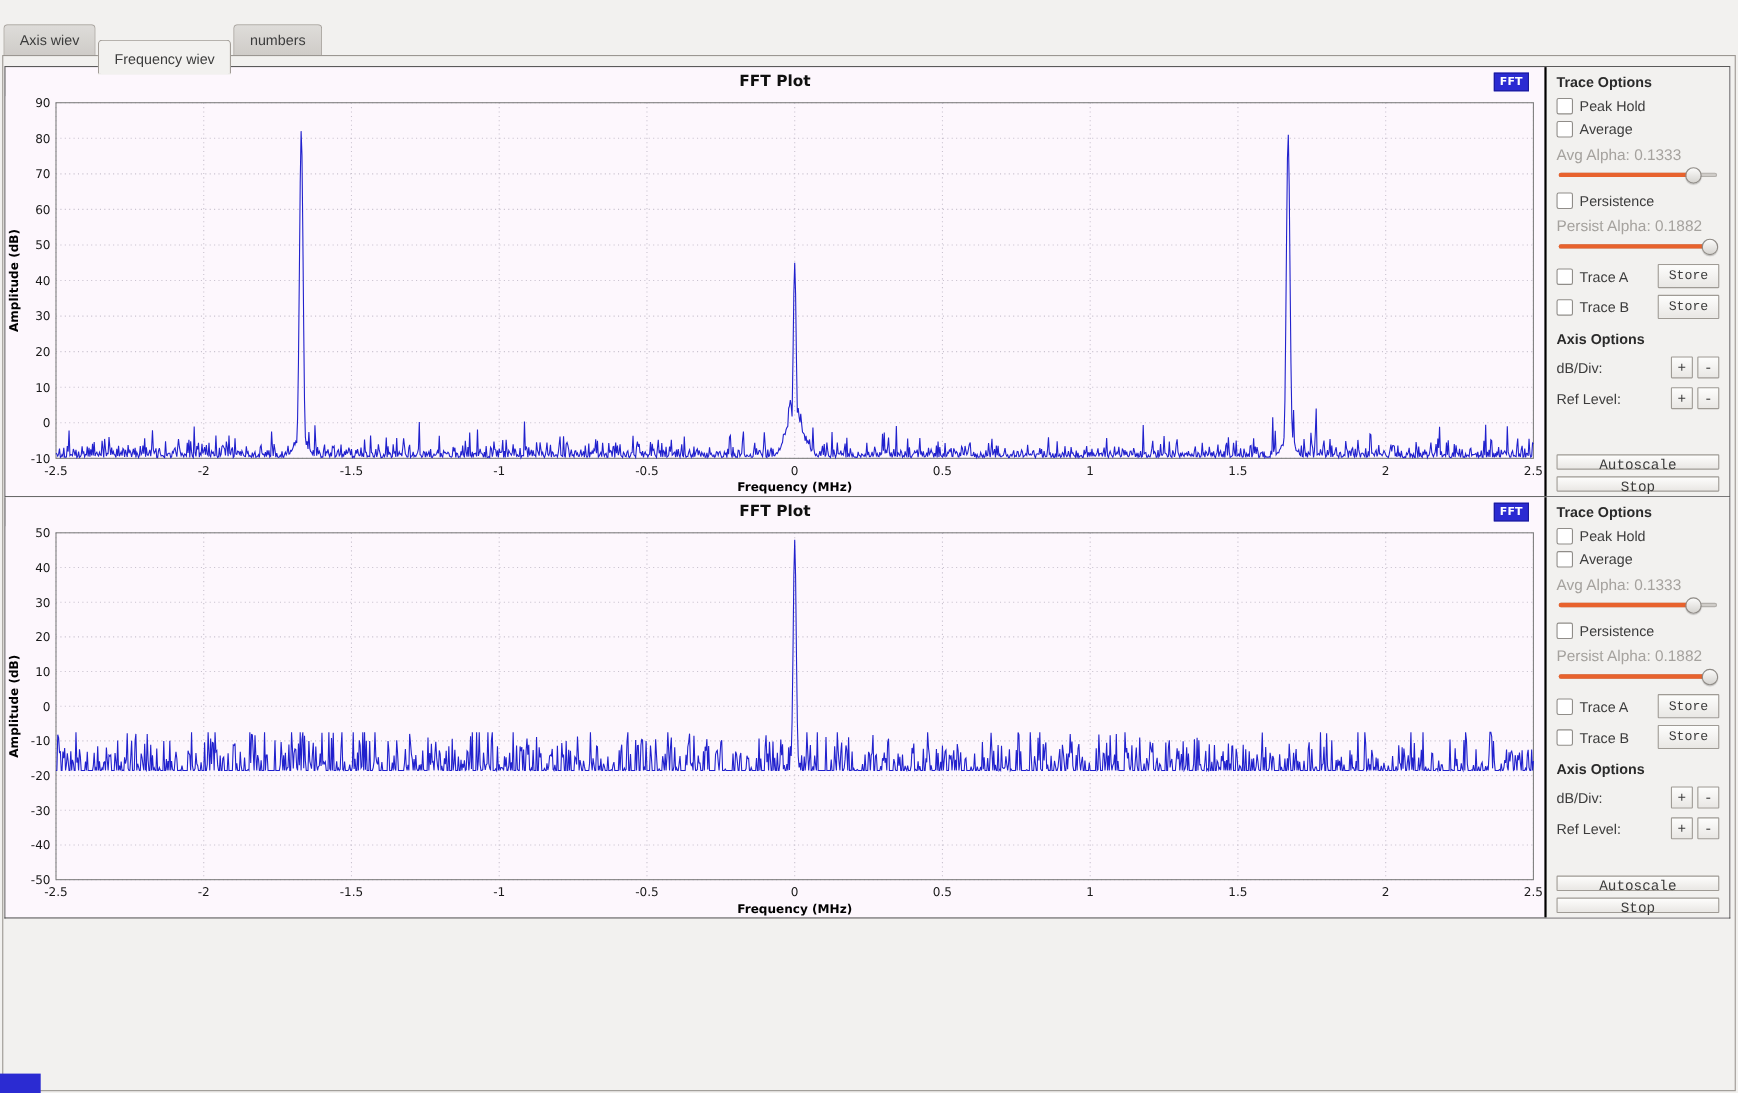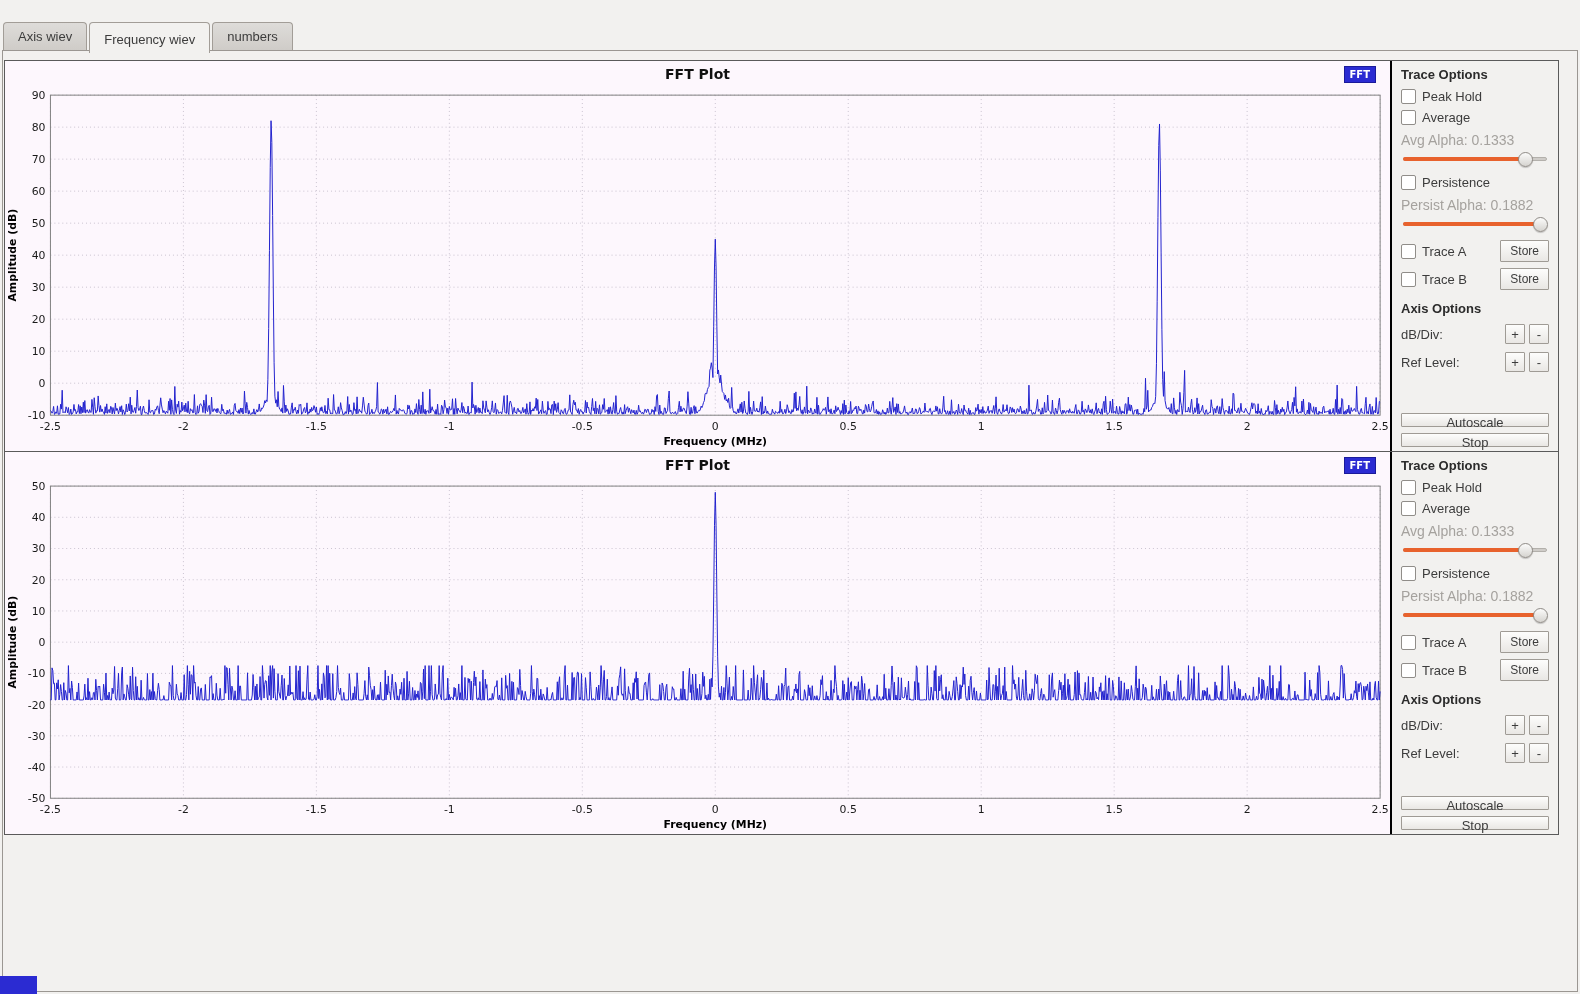--- a/index.html
+++ b/index.html
@@ -12,29 +12,29 @@
 
   
   .tabbar{display:flex;align-items:flex-end;height:50px;padding-left:3px;position:relative;z-index:2;}
   .tab{
     padding:6px 14px 6px;font-size:13px;color:#3c3c3c;
     background:linear-gradient(#dedcd9,#cfccc8);
     border:1px solid #a29d97;border-bottom:none;
     border-radius:4px 4px 0 0;margin-right:2px;cursor:pointer;position:relative;top:0;
   }
   .tab.active{
-    background:#f2f1ef;padding-top:9px;top:3px;z-index:3;
+    background:#f2f1ef;padding-top:9px;top:17px;z-index:3;
     box-shadow:0 1px 0 #f2f1ef;
   }
 
   
   .tabpage{
     position:absolute;top:50px;left:2px;right:2px;bottom:2px;
     border:1px solid #9b9792;background:#f2f1ef;
-    padding:9px 18px 0 1px;box-sizing:border-box;
+    padding:9px 4px 0 1px;box-sizing:border-box;
   }
 
   
   .panel{display:flex;border:1px solid #5a5a5a;background:#fdf7fd;box-sizing:border-box;}
   .panel.p2{border-top:none;}
   .panel.p1{height:392px;}
   .panel.p2{height:383px;}
 
   .plot-region{flex:1;display:flex;flex-direction:column;min-width:0;}
   .plot-title-row{position:relative;height:26px;display:flex;align-items:center;justify-content:center;}
@@ -61,21 +61,21 @@
   .slider{position:relative;height:15px;margin:1px 2px 6px 2px;cursor:pointer;}
   .slider-track{position:absolute;left:0;right:0;top:6px;height:4px;background:#cfccc8;border:1px solid #b3b0ab;border-radius:2px;box-sizing:border-box;}
   .slider-fill{position:absolute;left:0;top:6px;height:4px;background:#e8622d;border-radius:2px;}
   .slider-handle{
     position:absolute;top:1px;width:13px;height:13px;margin-left:-7px;
     background:linear-gradient(#fbfbfa,#d6d4d0);border:1px solid #8f8b86;border-radius:50%;
     box-shadow:0 1px 1px rgba(0,0,0,.2);
   }
   .trace-row{display:flex;align-items:center;justify-content:space-between;margin:3px 0;}
   .btn{
-    font-family:Liberation Sans, sans-serif;font-size:12px;color:#3c3c3c;
+    font-family:Liberation Mono, monospace;font-size:12px;color:#3c3c3c;
     background:linear-gradient(#fdfdfc,#e9e7e4);
     border:1px solid #9f9b95;border-radius:1px;cursor:pointer;
   }
   .store-btn{padding:3px 9px;}
   .axis-row{display:flex;align-items:center;margin:4px 0;}
   .axis-label{font-size:13px;color:#3c3c3c;flex:1;}
   .tiny-btn{width:20px;height:20px;padding:0;margin-left:4px;font-size:13px;line-height:1;}
   .sb-spacer{flex:1;}
   .wide-btn{width:100%;height:14px;font-size:13px;margin-top:6px;}
 

